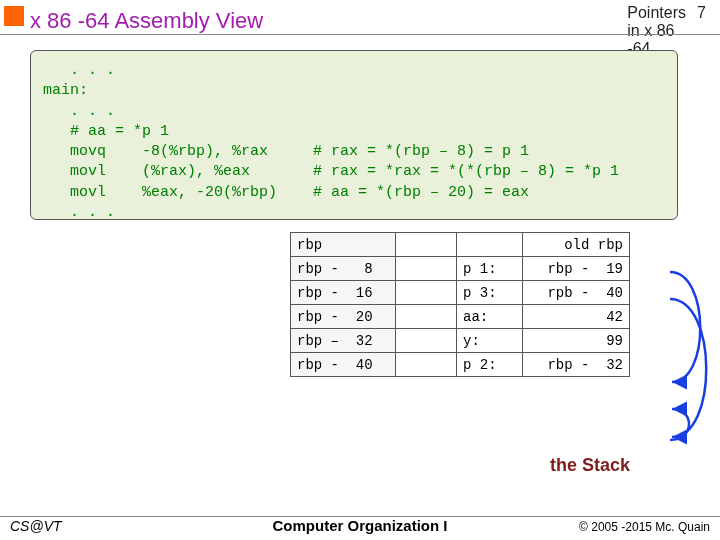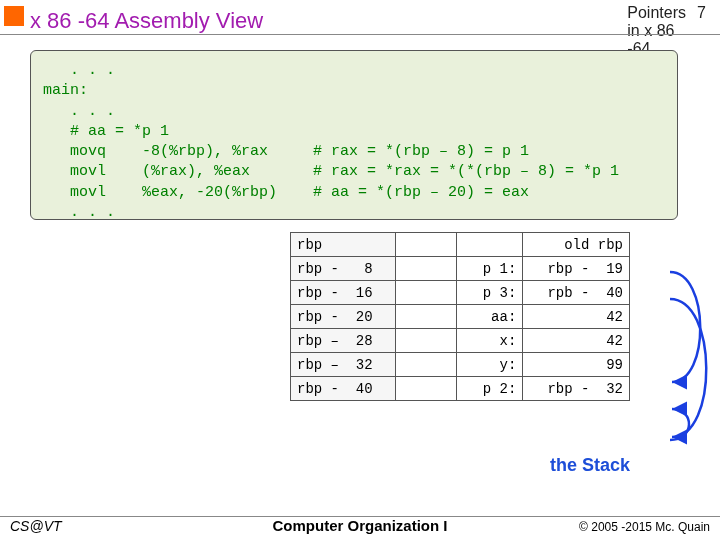--- a/index.html
+++ b/index.html
@@ -17,24 +17,24 @@
     border: 1px solid #555; border-radius: 6px; background: #e9f1db;
     padding: 10px 12px; font-family: "Courier New", monospace; font-size: 15px;
     line-height: 1.35; color: #008000; white-space: pre;
   }
   .stacktbl {
     position: absolute; top: 232px; left: 290px; width: 340px;
     border-collapse: collapse; font-family: "Courier New", monospace; font-size: 14px;
   }
   .stacktbl td { border: 1px solid #555; padding: 3px 6px; height: 24px; background: #fff; }
   .stacktbl td.addr { width: 108px; text-align: left; white-space: pre; background: #f6f6f6; }
-  .stacktbl td.lbl  { width: 70px;  text-align: right; white-space: pre; }
+  .stacktbl td.lbl  { width: 70px;  white-space: pre; }
   .stacktbl td.val  { width: 110px; text-align: right; white-space: pre; }
   .stacktbl tr td.gap { border-left: none; border-right: none; background: #fff; width: 70px; }
-  .stacklbl { position: absolute; top: 455px; left: 550px; font-size: 18px; font-weight: bold; color: #1d4ed8; }
+  .stacklbl { position: absolute; top: 455px; left: 550px; font-size: 18px; font-weight: bold; color: #7f1d1d; }
   .footer { position: absolute; bottom: 4px; left: 0; width: 720px; height: 20px; border-top: 1px solid #888; }
   .fleft { position: absolute; left: 10px; bottom: 2px; font-size: 14px; font-style: italic; margin-top: 12px; }
   .fcenter { position: absolute; left: 0; width: 720px; text-align: center; bottom: 2px; font-size: 15px; font-weight: bold; }
   .fright { position: absolute; right: 10px; bottom: 2px; font-size: 12px; }
   svg.arrows { position: absolute; top: 232px; left: 640px; width: 80px; height: 230px; pointer-events:none; }
 </style>
 </head>
 <body>
 
 <div class="slide">
@@ -78,26 +78,20 @@
       <td class="lbl">p 3:</td>
       <td class="val">rpb -  40</td>
     </tr>
     <tr>
       <td class="addr">rbp -  20</td>
       <td class="gap"></td>
       <td class="lbl">aa:</td>
       <td class="val">42</td>
     </tr>
     <tr>
-      <td class="addr">rbp –  28</td>
-      <td class="gap"></td>
-      <td class="lbl">x:</td>
-      <td class="val">42</td>
-    </tr>
-    <tr>
       <td class="addr">rbp –  32</td>
       <td class="gap"></td>
       <td class="lbl">y:</td>
       <td class="val">99</td>
     </tr>
     <tr>
       <td class="addr">rbp -  40</td>
       <td class="gap"></td>
       <td class="lbl">p 2:</td>
       <td class="val">rbp -  32</td>

